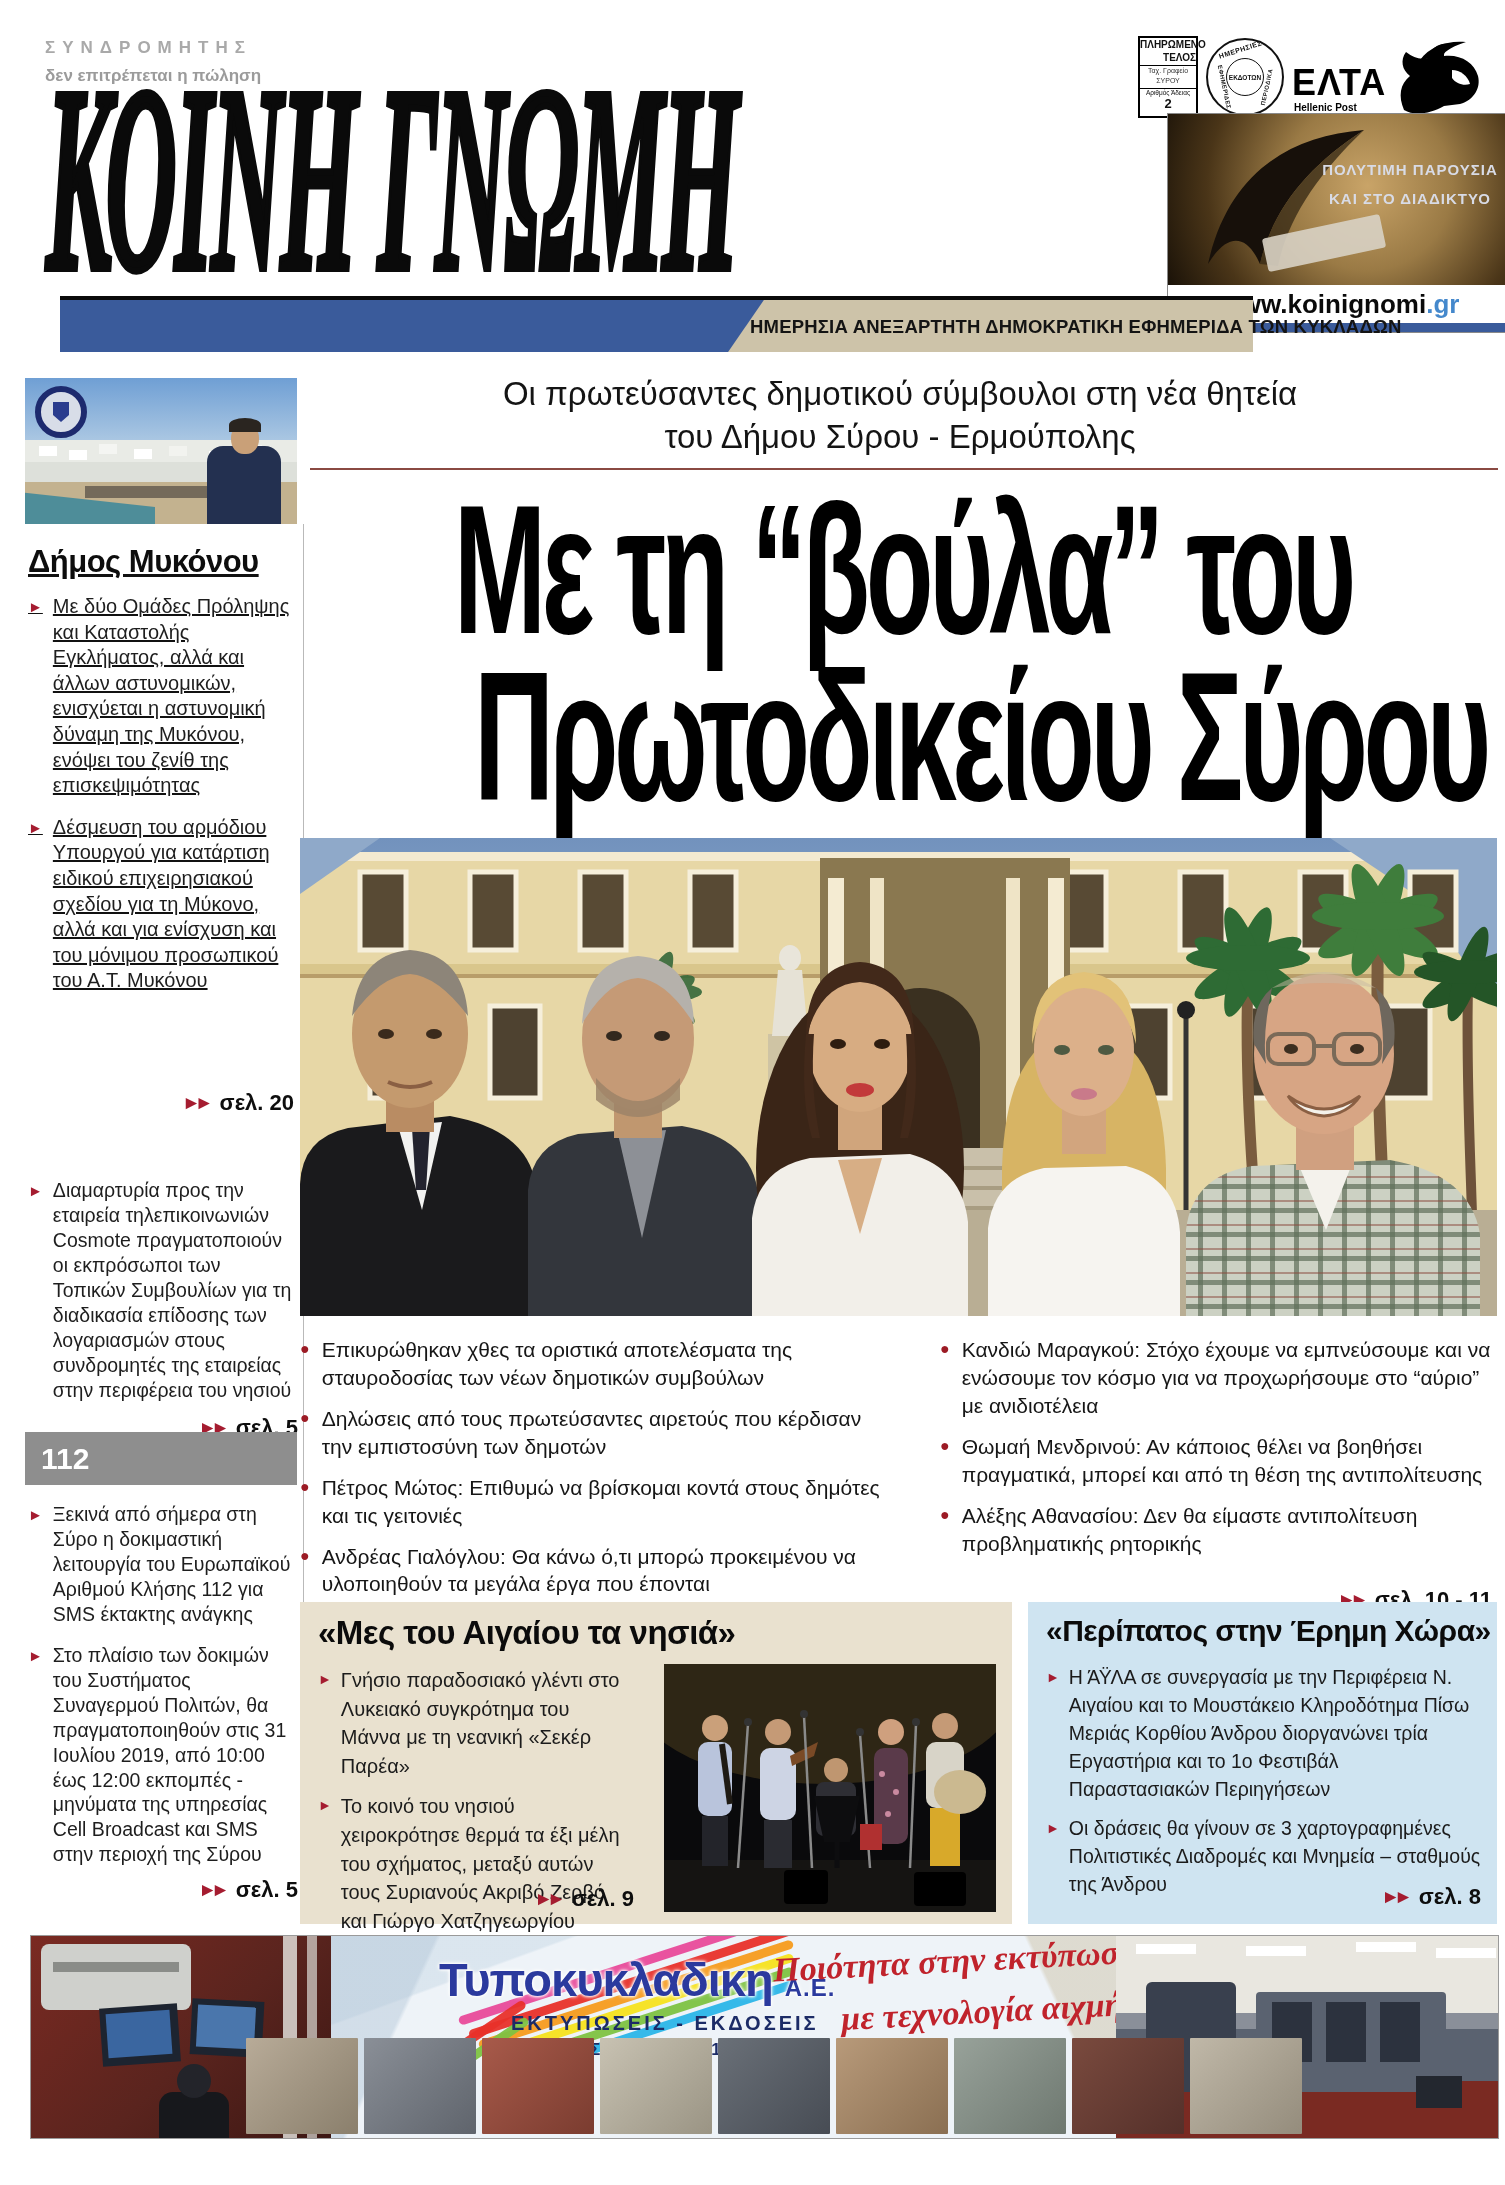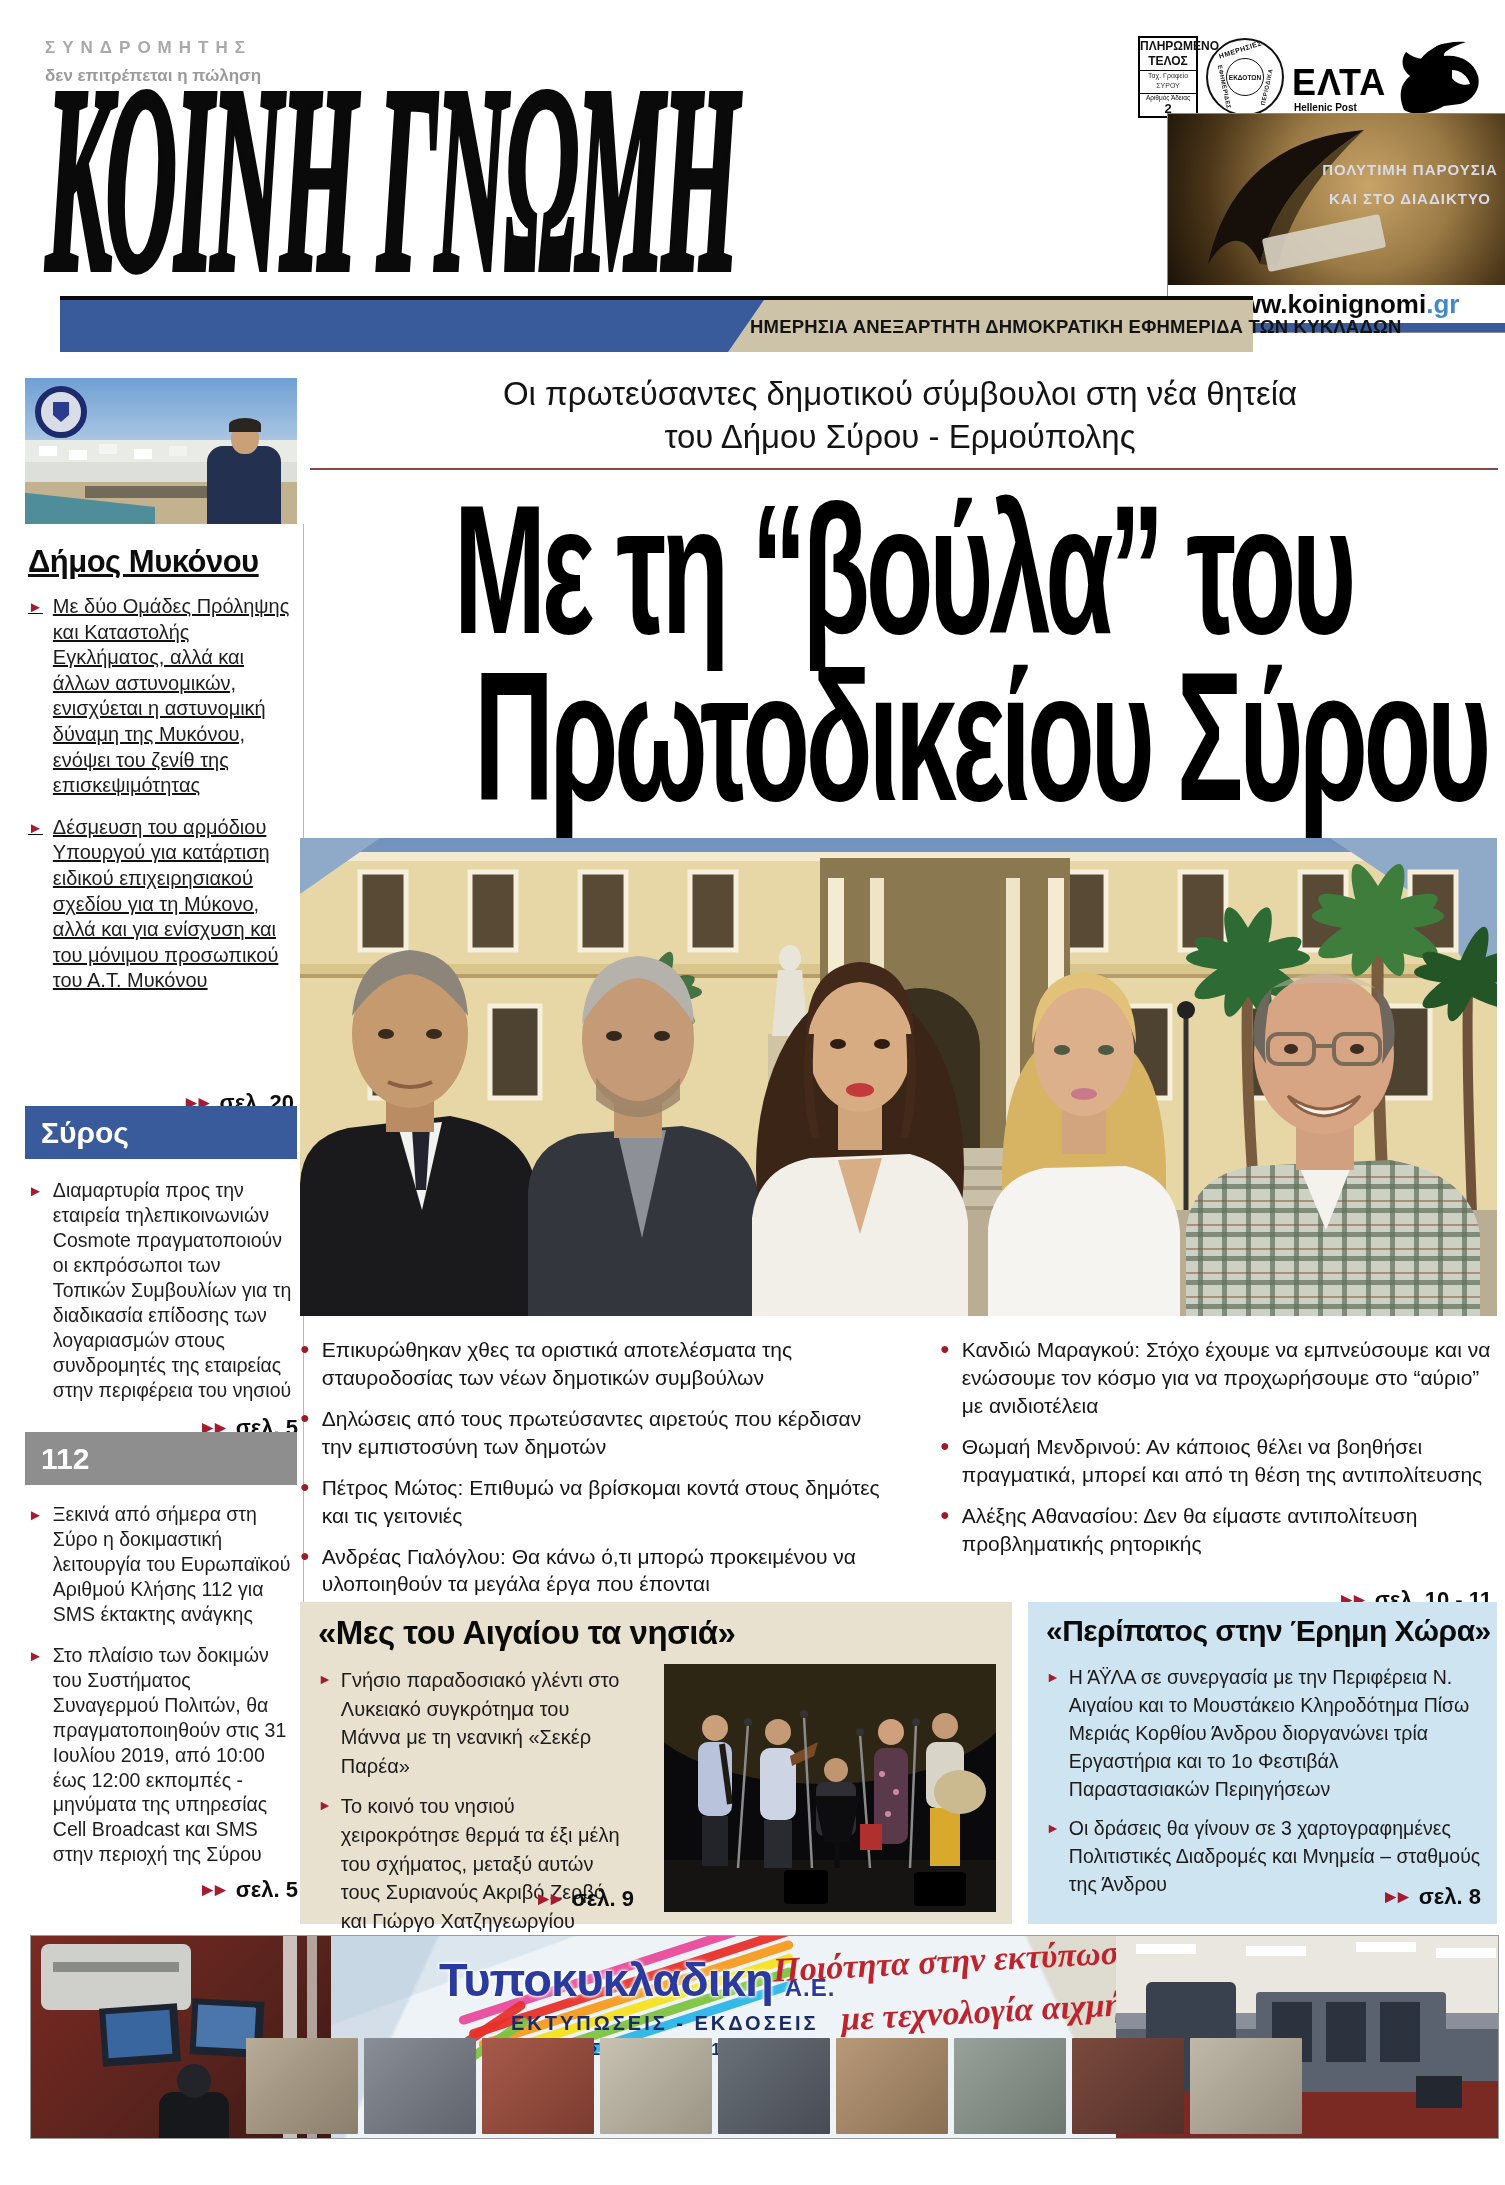--- a/index.html
+++ b/index.html
@@ -9,21 +9,21 @@
 
   
   .subscriber{left:45px;top:38px;font-size:17px;font-weight:bold;letter-spacing:7px;color:#a9a9a9;}
   .subscriber-note{left:45px;top:66px;font-size:17px;font-weight:bold;color:#9b9b9b;}
   .masthead{left:46px;top:46px;font-family:"Liberation Serif",serif;font-style:italic;font-weight:bold;
             font-size:190px;line-height:1;color:#0a0a0a;-webkit-text-stroke:5px #0a0a0a;
             transform:scale(0.52,1.40);transform-origin:left top;white-space:nowrap;letter-spacing:-4px;}
 
   .stampbox{left:1138px;top:36px;width:56px;height:78px;border:2px solid #000;background:#fff;
             font-size:7px;text-align:center;line-height:1.25;}
-  .stampbox .t{font-weight:bold;font-size:12px;border-bottom:1px solid #000;padding:1px 0;}
+  .stampbox .t{font-weight:bold;font-size:10px;border-bottom:1px solid #000;padding:1px 0;text-align:right;}
   .stampbox .m{font-size:7px;color:#333;padding-top:1px;}
   .stampbox .b{border-top:1px solid #000;margin-top:2px;font-size:6.5px;}
   .stampbox .n{font-weight:bold;font-size:13px;line-height:1;}
 
   .roundstamp{left:1206px;top:38px;width:74px;height:74px;border:2.5px solid #111;border-radius:50%;background:#fff;}
   .roundstamp .inner{position:absolute;left:50%;top:50%;width:36px;height:36px;margin:-19px 0 0 -19px;
                      border:1.5px solid #111;border-radius:50%;display:flex;align-items:center;justify-content:center;
                      font-size:6.5px;font-weight:bold;}
   .roundstamp .arc{position:absolute;font-size:7px;font-weight:bold;letter-spacing:.5px;white-space:nowrap;}
 
@@ -188,23 +188,20 @@
     <div class="sb-li">
       <span class="tri">►</span>
       <span class="txt">Δέσμευση του αρμόδιου Υπουργού για κατάρτιση ειδικού επιχειρησιακού σχεδίου για τη Μύκονο, αλλά και για ενίσχυση και του μόνιμου προσωπικού του Α.Τ. Μυκόνου</span>
     </div>
     <div class="pageref" style="position:absolute;right:4px;bottom:0;">
       <span class="arrows">►►</span>
       <span class="pr">σελ. 20</span>
     </div>
   </div>
 
-  <div class="abs sb-bar" style="top:1106px;background:#3a5b9b;">
-    <span>Σύρος</span>
-  </div>
   <div class="abs" style="left:28px;top:1178px;width:270px;">
     <div class="sb-li">
       <span class="tri">►</span>
       <span class="txt" style="font-size:19.5px;">Διαμαρτυρία προς την εταιρεία τηλεπικοινωνιών Cosmote πραγματοποιούν οι εκπρόσωποι των Τοπικών Συμβουλίων για τη διαδικασία επίδοσης των λογαριασμών στους συνδρομητές της εταιρείας στην περιφέρεια του νησιού</span>
     </div>
     <div class="pageref" style="margin-top:-4px;">
       <span class="arrows">►►</span>
       <span class="pr">σελ. 5</span>
     </div>
   </div>

